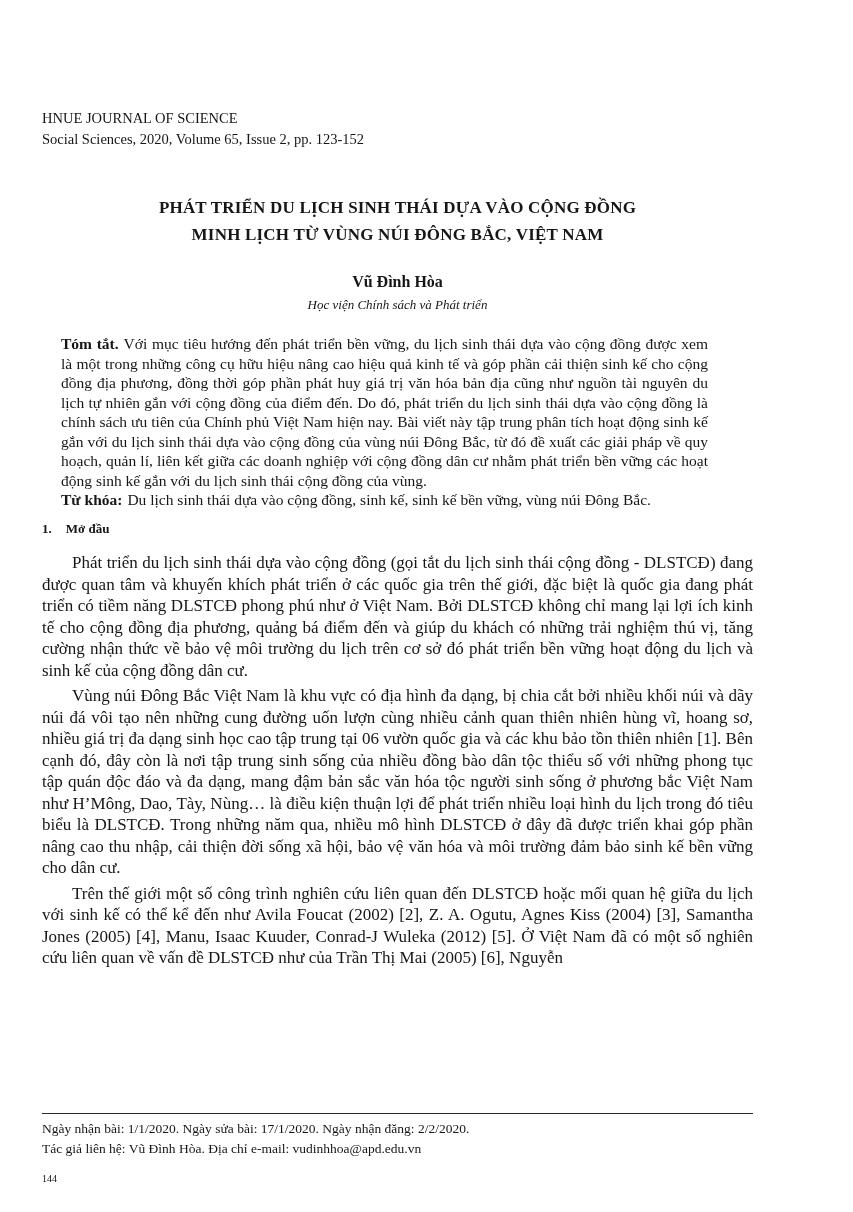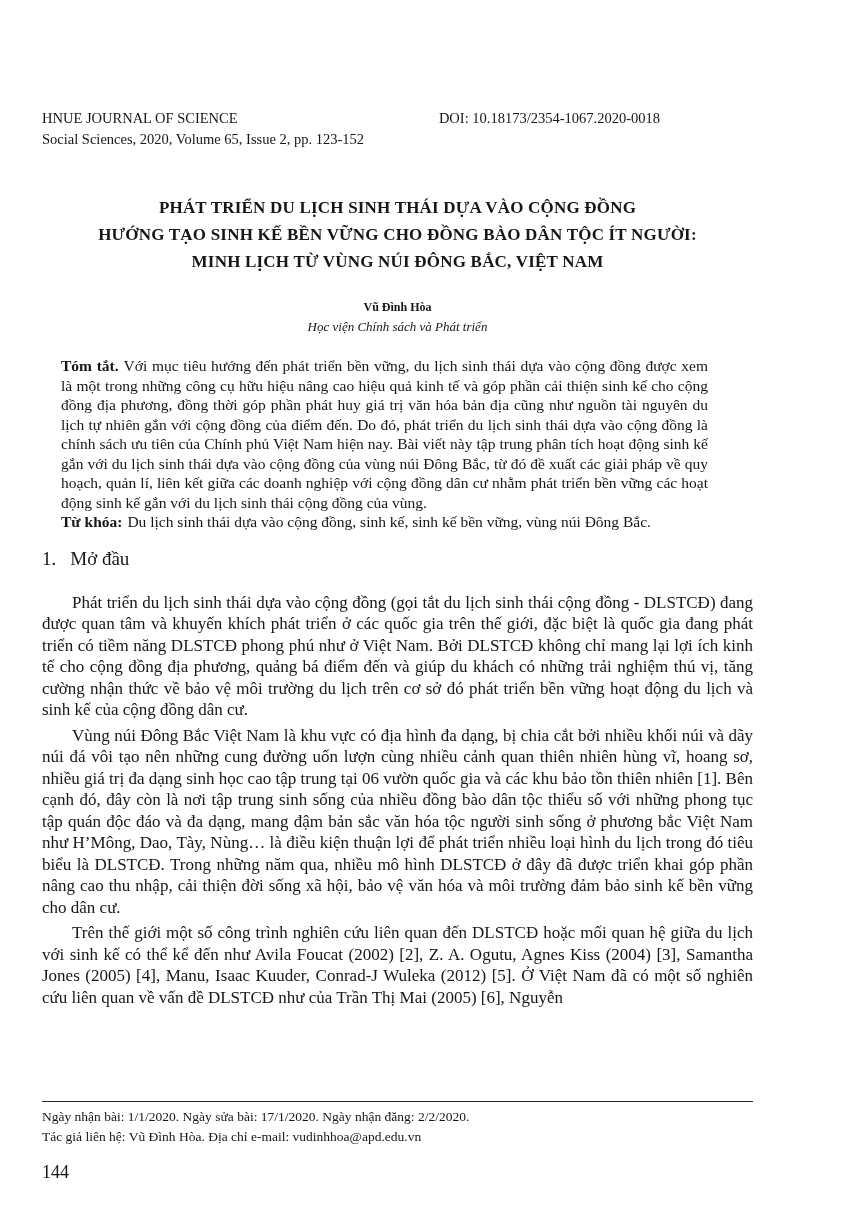--- a/index.html
+++ b/index.html
@@ -16,53 +16,51 @@
     display: flex; flex-direction: column;
     overflow: hidden;
     position: relative;
   }
   
   .doc-header { font-size: 14.5px; line-height: 1.45; }
   .header-row { display: flex; justify-content: space-between; align-items: baseline; padding-right: 93px; }
   
   .paper-title { margin-top: 44px; text-align: center; font-weight: bold; font-size: 17px; line-height: 1.6; letter-spacing: 0.2px; }
   
-  .author-name { margin-top: 24px; text-align: center; font-weight: bold; font-size: 12px; line-height: 1.3; }
+  .author-name { margin-top: 24px; text-align: center; font-weight: bold; font-size: 16px; line-height: 1.3; }
   .affiliation { margin-top: 4px; text-align: center; font-style: italic; font-size: 13px; line-height: 1.3; }
   
   .abstract-block { margin: 20px 45px 0 19px; font-size: 15.5px; line-height: 1.26; text-align: justify; }
   .abstract-block p { margin: 0; }
   .inline-label { font-weight: bold; margin-right: 5px; }
   
-  .section-heading { font-size: 19px; font-weight: normal; line-height: 1.3; }
+  .section-heading { font-size: 13px; font-weight: bold; line-height: 1.3; }
   .section-num { margin-right: 14px; }
   
   .body-para { margin: 4px 0 0 0; font-size: 17px; line-height: 1.265; text-align: justify; text-indent: 30px; }
   
   .doc-footer { margin-top: auto; font-size: 13.5px; line-height: 1.5; }
   .footer-rule { border: 0; border-top: 1px solid #2a2a2a; margin: 0 0 5px 0; }
   .footer-line { margin: 0; }
-  .page-number { margin-top: 12px; font-size: 18px; }
+  .page-number { margin-top: 12px; font-size: 10px; }
 </style>
 </head>
 <body>
 
 <div class="page">
 
   <header class="doc-header">
     <div class="header-row">
       <span>HNUE JOURNAL OF SCIENCE</span>
-      <span>DOI: 10.18173/2354-1067.2020-0018</span>
     </div>
     <div>Social Sciences, 2020, Volume 65, Issue 2, pp. 123-152</div>
   </header>
 
   <div class="paper-title">
     <div>PHÁT TRIỂN DU LỊCH SINH THÁI DỰA VÀO CỘNG ĐỒNG</div>
-    <div>HƯỚNG TẠO SINH KẾ BỀN VỮNG CHO ĐỒNG BÀO DÂN TỘC ÍT NGƯỜI:</div>
     <div>MINH LỊCH TỪ VÙNG NÚI ĐÔNG BẮC, VIỆT NAM</div>
   </div>
 
   <div class="author-name">Vũ Đình Hòa</div>
   <div class="affiliation">Học viện Chính sách và Phát triển</div>
 
   <div class="abstract-block">
     <p>
       <span class="inline-label">Tóm tắt.</span><span>Với mục tiêu hướng đến phát triển bền vững, du lịch sinh thái dựa vào cộng đồng được xem là một trong những công cụ hữu hiệu nâng cao hiệu quả kinh tế và góp phần cải thiện sinh kế cho cộng đồng địa phương, đồng thời góp phần phát huy giá trị văn hóa bản địa cũng như nguồn tài nguyên du lịch tự nhiên gắn với cộng đồng của điểm đến. Do đó, phát triển du lịch sinh thái dựa vào cộng đồng là chính sách ưu tiên của Chính phủ Việt Nam hiện nay. Bài viết này tập trung phân tích hoạt động sinh kế gắn với du lịch sinh thái dựa vào cộng đồng của vùng núi Đông Bắc, từ đó đề xuất các giải pháp về quy hoạch, quản lí, liên kết giữa các doanh nghiệp với cộng đồng dân cư nhằm phát triển bền vững các hoạt động sinh kế gắn với du lịch sinh thái cộng đồng của vùng.</span>
     </p>

